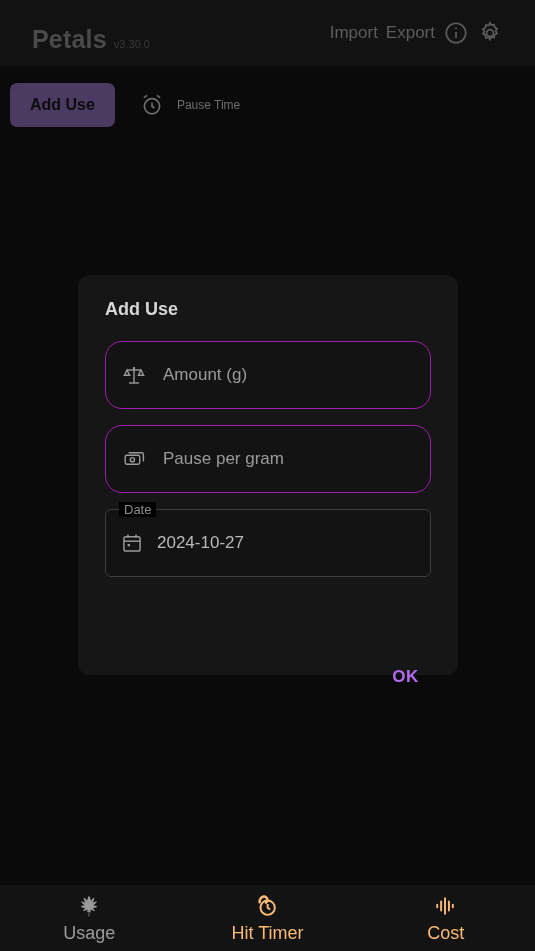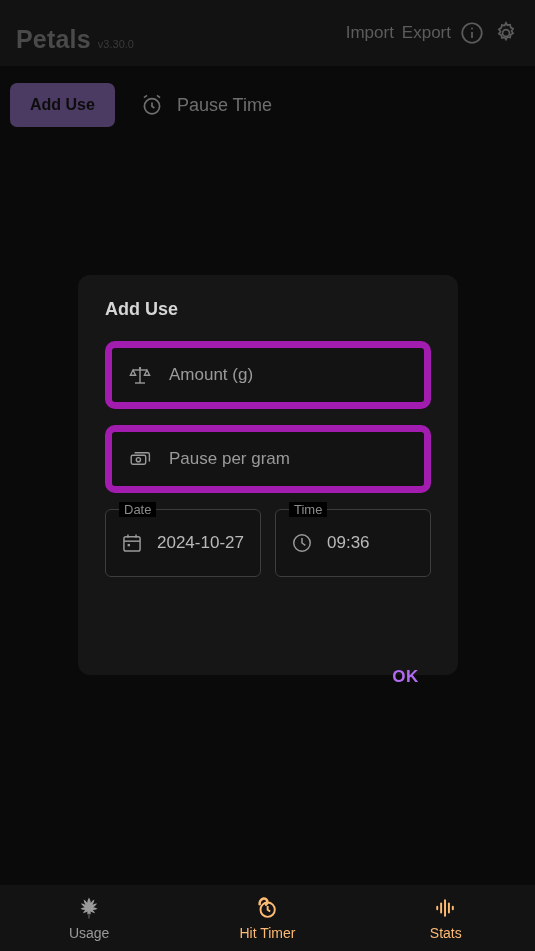--- a/index.html
+++ b/index.html
@@ -14,21 +14,21 @@
     width:535px; height:951px;
     background:#0a0a0a;
   }
 
   
   .header {
     position:absolute; left:0; top:0;
     width:535px; height:66px;
     background:#121212;
     display:flex; align-items:center;
-    padding:0 16px;
+    padding:0 32px;
   }
   .brand { display:flex; align-items:baseline; gap:7px; }
   .brand-title {
     font-size:25px; font-weight:bold; color:#4a4a4a;
     letter-spacing:0.2px;
   }
   .brand-version { font-size:11px; color:#3a3a3a; font-weight:normal;margin-top:25px; }
   .header-right {
     margin-left:auto; display:flex; align-items:center; gap:8px;
   }
@@ -50,21 +50,21 @@
     color:#0d0d0d;
     font-size:16px; font-weight:bold;
     border:none; border-radius:7px;
     padding:13px 20px;
     cursor:pointer;
     font-family:"Liberation Sans", sans-serif;
   }
   .btn-pause {
     display:flex; align-items:center; gap:12px;
     background:transparent; border:none;
-    color:#6e6e6e; font-size:18px;
+    color:#6e6e6e; font-size:12px;
     cursor:pointer; padding:8px 10px;
     font-family:"Liberation Sans", sans-serif;
   }
   .btn-pause svg { width:26px; height:26px; display:block; }
 
   
   .dialog {
     position:absolute;
     left:78px; top:275px;
     width:380px; height:400px;
@@ -72,22 +72,22 @@
     border-radius:12px;
     padding:24px 27px;
   }
   .dialog-title {
     font-size:18px; font-weight:bold; color:#d6d6d6;
     margin-bottom:21px;
   }
   .field {
     display:flex; align-items:center; gap:17px;
     height:68px;
-    border:7px solid #a21caf;
-    border-radius:10px;
+    border:1px solid #a21caf;
+    border-radius:17px;
     padding:0 16px;
     margin-bottom:16px;
     background:#131313;
   }
   .field .f-icon { color:#9a9a9a; display:flex; }
   .field .f-icon svg { width:24px; height:24px; display:block; }
   .field .f-text { font-size:17px; color:#9a9a9a; }
 
   .dt-row { display:flex; gap:14px; }
   .dt-field {
@@ -131,21 +131,21 @@
   .nav-item {
     flex:1;
     display:flex; flex-direction:column;
     align-items:center; justify-content:center;
     gap:4px;
     cursor:pointer;
     color:#fdba74;
   }
   .nav-item.active { color:#9a9a9a; }
   .nav-item svg { width:26px; height:26px; display:block; }
-  .nav-label { font-size:14px; }
+  .nav-label { font-size:18px; }
 </style>
 </head>
 <body>
 
 <div id="app">
 
   <div class="header">
     <div class="brand">
       <span class="brand-title">Petals</span>
       <span class="brand-version">v3.30.0</span>
@@ -219,30 +219,20 @@
           <svg viewBox="0 0 24 24" fill="none" stroke="currentColor" stroke-width="1.6">
             <rect x="3.2" y="5.2" width="17.6" height="15.6" rx="2"></rect>
             <line x1="3.2" y1="10" x2="20.8" y2="10"></line>
             <line x1="7.6" y1="2.8" x2="7.6" y2="6.4"></line>
             <line x1="16.4" y1="2.8" x2="16.4" y2="6.4"></line>
             <rect x="7.2" y="13" width="2.6" height="2.6" fill="currentColor" stroke="none"></rect>
           </svg>
         </span>
         <span class="dt-val">2024-10-27</span>
       </div>
-      <div class="dt-field">
-        <span class="dt-legend">Time</span>
-        <span class="f-icon">
-          <svg viewBox="0 0 24 24" fill="none" stroke="currentColor" stroke-width="1.6">
-            <circle cx="12" cy="12" r="9"></circle>
-            <path d="M12 6.6V12l3.6 2.6"></path>
-          </svg>
-        </span>
-        <span class="dt-val">09:36</span>
-      </div>
     </div>
 
     <div class="dialog-actions">
       <button class="btn-ok">OK</button>
     </div>
   </div>
 
   <div class="bottom-nav">
 
     <div class="nav-item active">
@@ -269,17 +259,17 @@
     <div class="nav-item">
       <span>
         <svg viewBox="0 0 24 24" fill="currentColor">
           <rect x="3" y="10" width="1.8" height="4" rx="0.9"></rect>
           <rect x="6.6" y="7" width="1.8" height="10" rx="0.9"></rect>
           <rect x="10.2" y="4" width="1.8" height="16" rx="0.9"></rect>
           <rect x="13.8" y="7" width="1.8" height="10" rx="0.9"></rect>
           <rect x="17.4" y="10" width="1.8" height="4" rx="0.9"></rect>
         </svg>
       </span>
-      <span class="nav-label">Stats</span>
+      <span class="nav-label">Cost</span>
     </div>
 
   </div>
 </div>
 
 </body></html>

